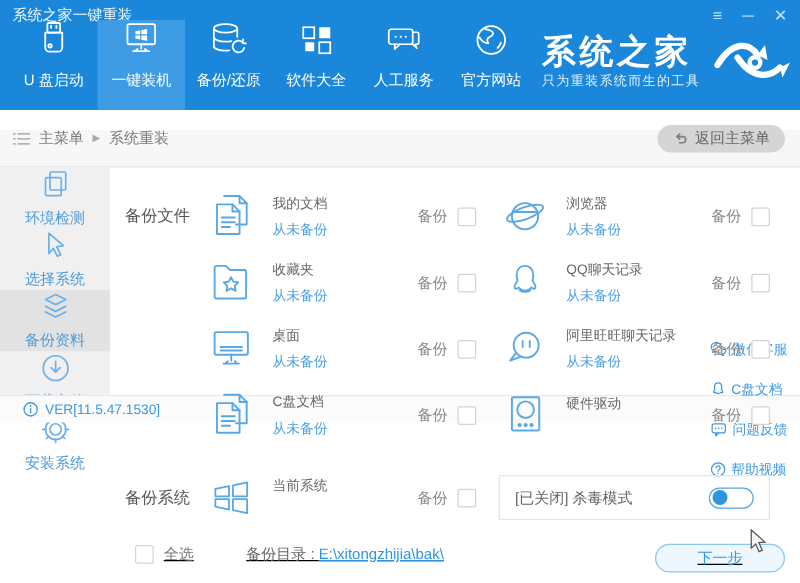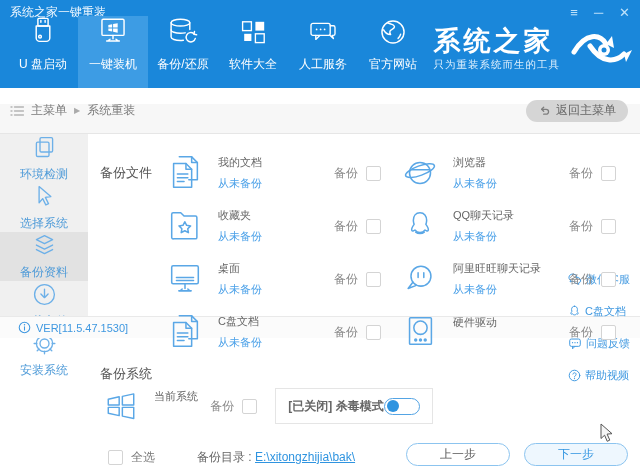--- a/index.html
+++ b/index.html
@@ -41,27 +41,27 @@
   .grid { flex:1; display:grid; grid-template-columns:1fr 1fr; row-gap:7px; column-gap:4px; }
   .cell { display:flex; align-items:center; min-height:46px; }
   .cell-icon { width:42px; flex:none; display:flex; justify-content:center; }
   .cell-text { flex:1; padding-left:12px; min-width:0; }
   .cell-name { font-size:11px; color:#666; white-space:nowrap; }
   .cell-status { font-size:11px; color:#4aa0e8; margin-top:6px; min-height:13px; }
   .cell-backup { display:flex; align-items:center; gap:8px; margin-right:14px; flex:none; }
   .backup-label { font-size:12px; color:#888; }
   .checkbox { width:15px; height:15px; border:1px solid #d4d4d4; border-radius:2px; background:#fff; cursor:pointer; }
 
-  .system-row { display:flex; margin-top:10px; align-items:flex-start;flex-direction:column; }
-  .antivirus { border:1px solid #e5e5e5; height:36px; display:flex; align-items:center; padding:0 12px; margin-right:14px; align-self:center;font-weight:bold; }
+  .system-row { display:flex; margin-top:20px; align-items:center; }
+  .antivirus { border:1px solid #e5e5e5; height:36px; display:flex; align-items:center; padding:0 12px; margin-right:14px; align-self:center; }
   .antivirus-label { font-size:12px; color:#666; }
   .toggle { margin-left:auto; width:36px; height:17px; border:1px solid #54a4e4; border-radius:9px; position:relative; background:#fff; cursor:pointer; }
   .toggle-knob { width:12px; height:12px; border-radius:50%; background:#2f94e0; position:absolute; left:2px; top:1.5px; }
 
-  .controls-row { display:flex; align-items:flex-end; margin-top:14px; padding-left:8px; }
+  .controls-row { display:flex; align-items:flex-start; margin-top:14px; padding-left:8px;text-decoration:underline; }
   .select-all { display:flex; align-items:center; gap:8px; cursor:pointer; }
   .select-all-label { font-size:12px; color:#777; }
   .dir { margin-left:42px; font-size:12px; color:#666; }
   .dir-link { color:#2f94e0; text-decoration:underline; cursor:pointer; }
   .btns { margin-left:auto; display:flex; gap:14px; padding-right:2px; }
   .btn { width:104px; height:23px; border:1px solid #8cc4ef; border-radius:12px; background:#fff; font-size:12px; color:#555; display:flex; align-items:center; justify-content:center; cursor:pointer; }
   .btn.next { color:#2f94e0; background:#eef7fe; }
 
   
   .footer { height:22px; flex:none; background:#fbfbfb; border-top:1px solid #e9e9e9; display:flex; align-items:center; padding:0 10px 0 18px; }
@@ -427,21 +427,20 @@
 
       <div class="controls-row">
         <span class="select-all">
           <span class="checkbox"></span>
           <span class="select-all-label">全选</span>
         </span>
         <span class="dir">
           <span>备份目录 : </span><span class="dir-link">E:\xitongzhijia\bak\</span>
         </span>
         <span class="btns">
-          <span class="btn">上一步</span>
           <span class="btn next">下一步</span>
         </span>
       </div>
 
     </div>
   </div>
 
   <div class="footer">
     <span class="version">
       <svg width="13" height="13" viewBox="0 0 16 16" fill="none" stroke="#3f98e0" stroke-width="1.3">

